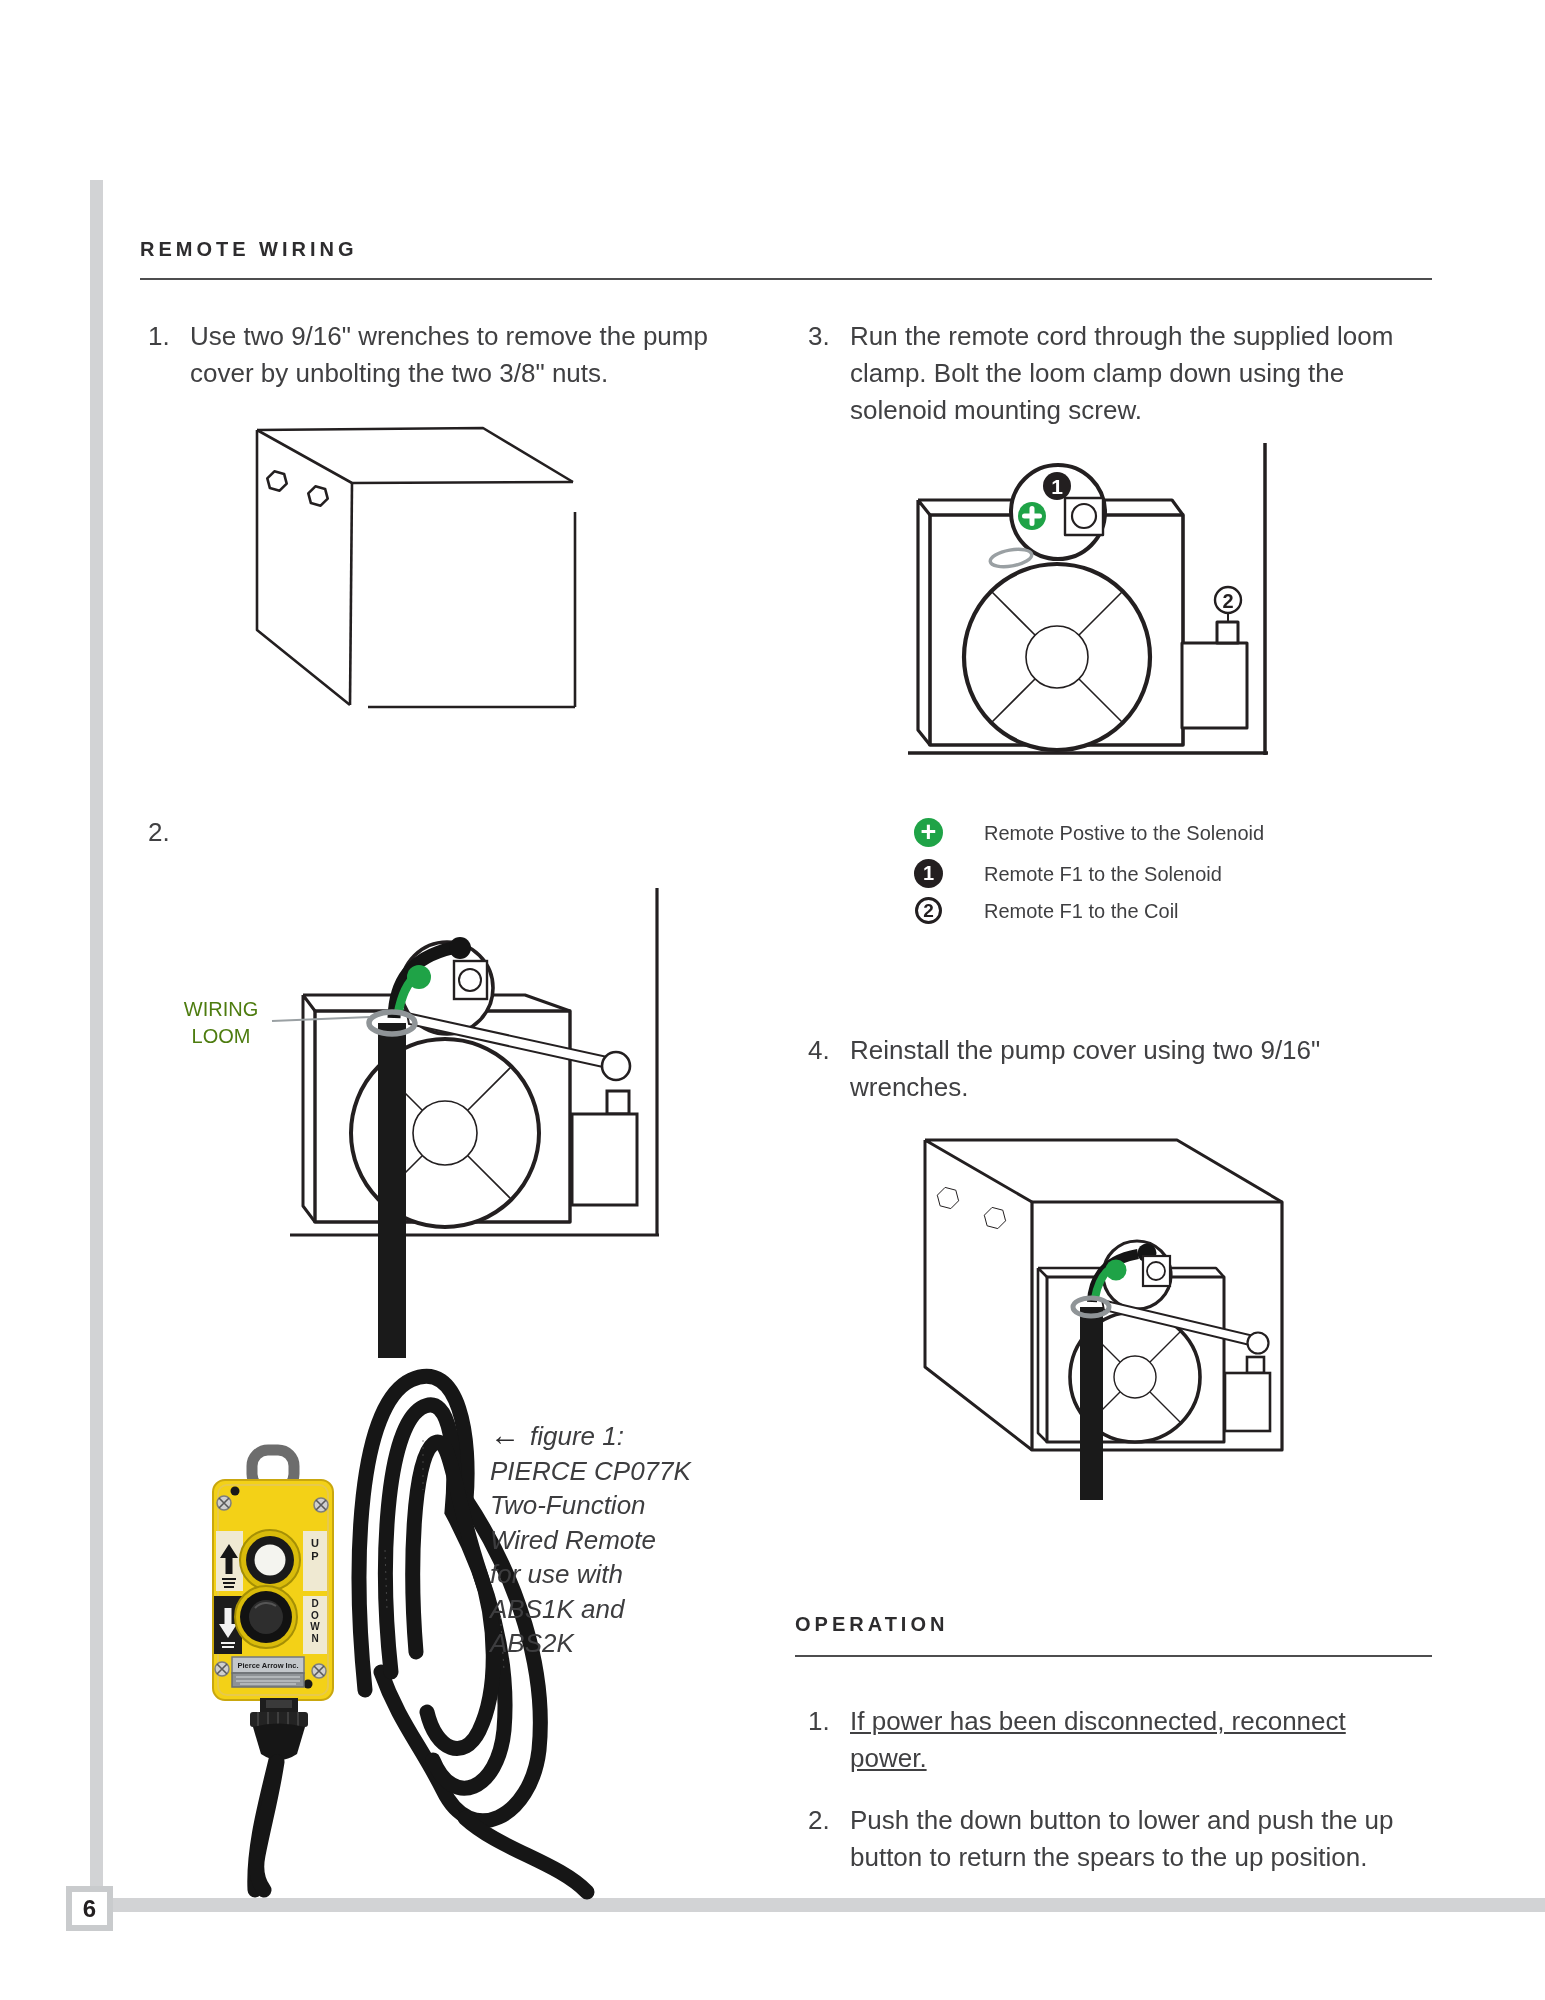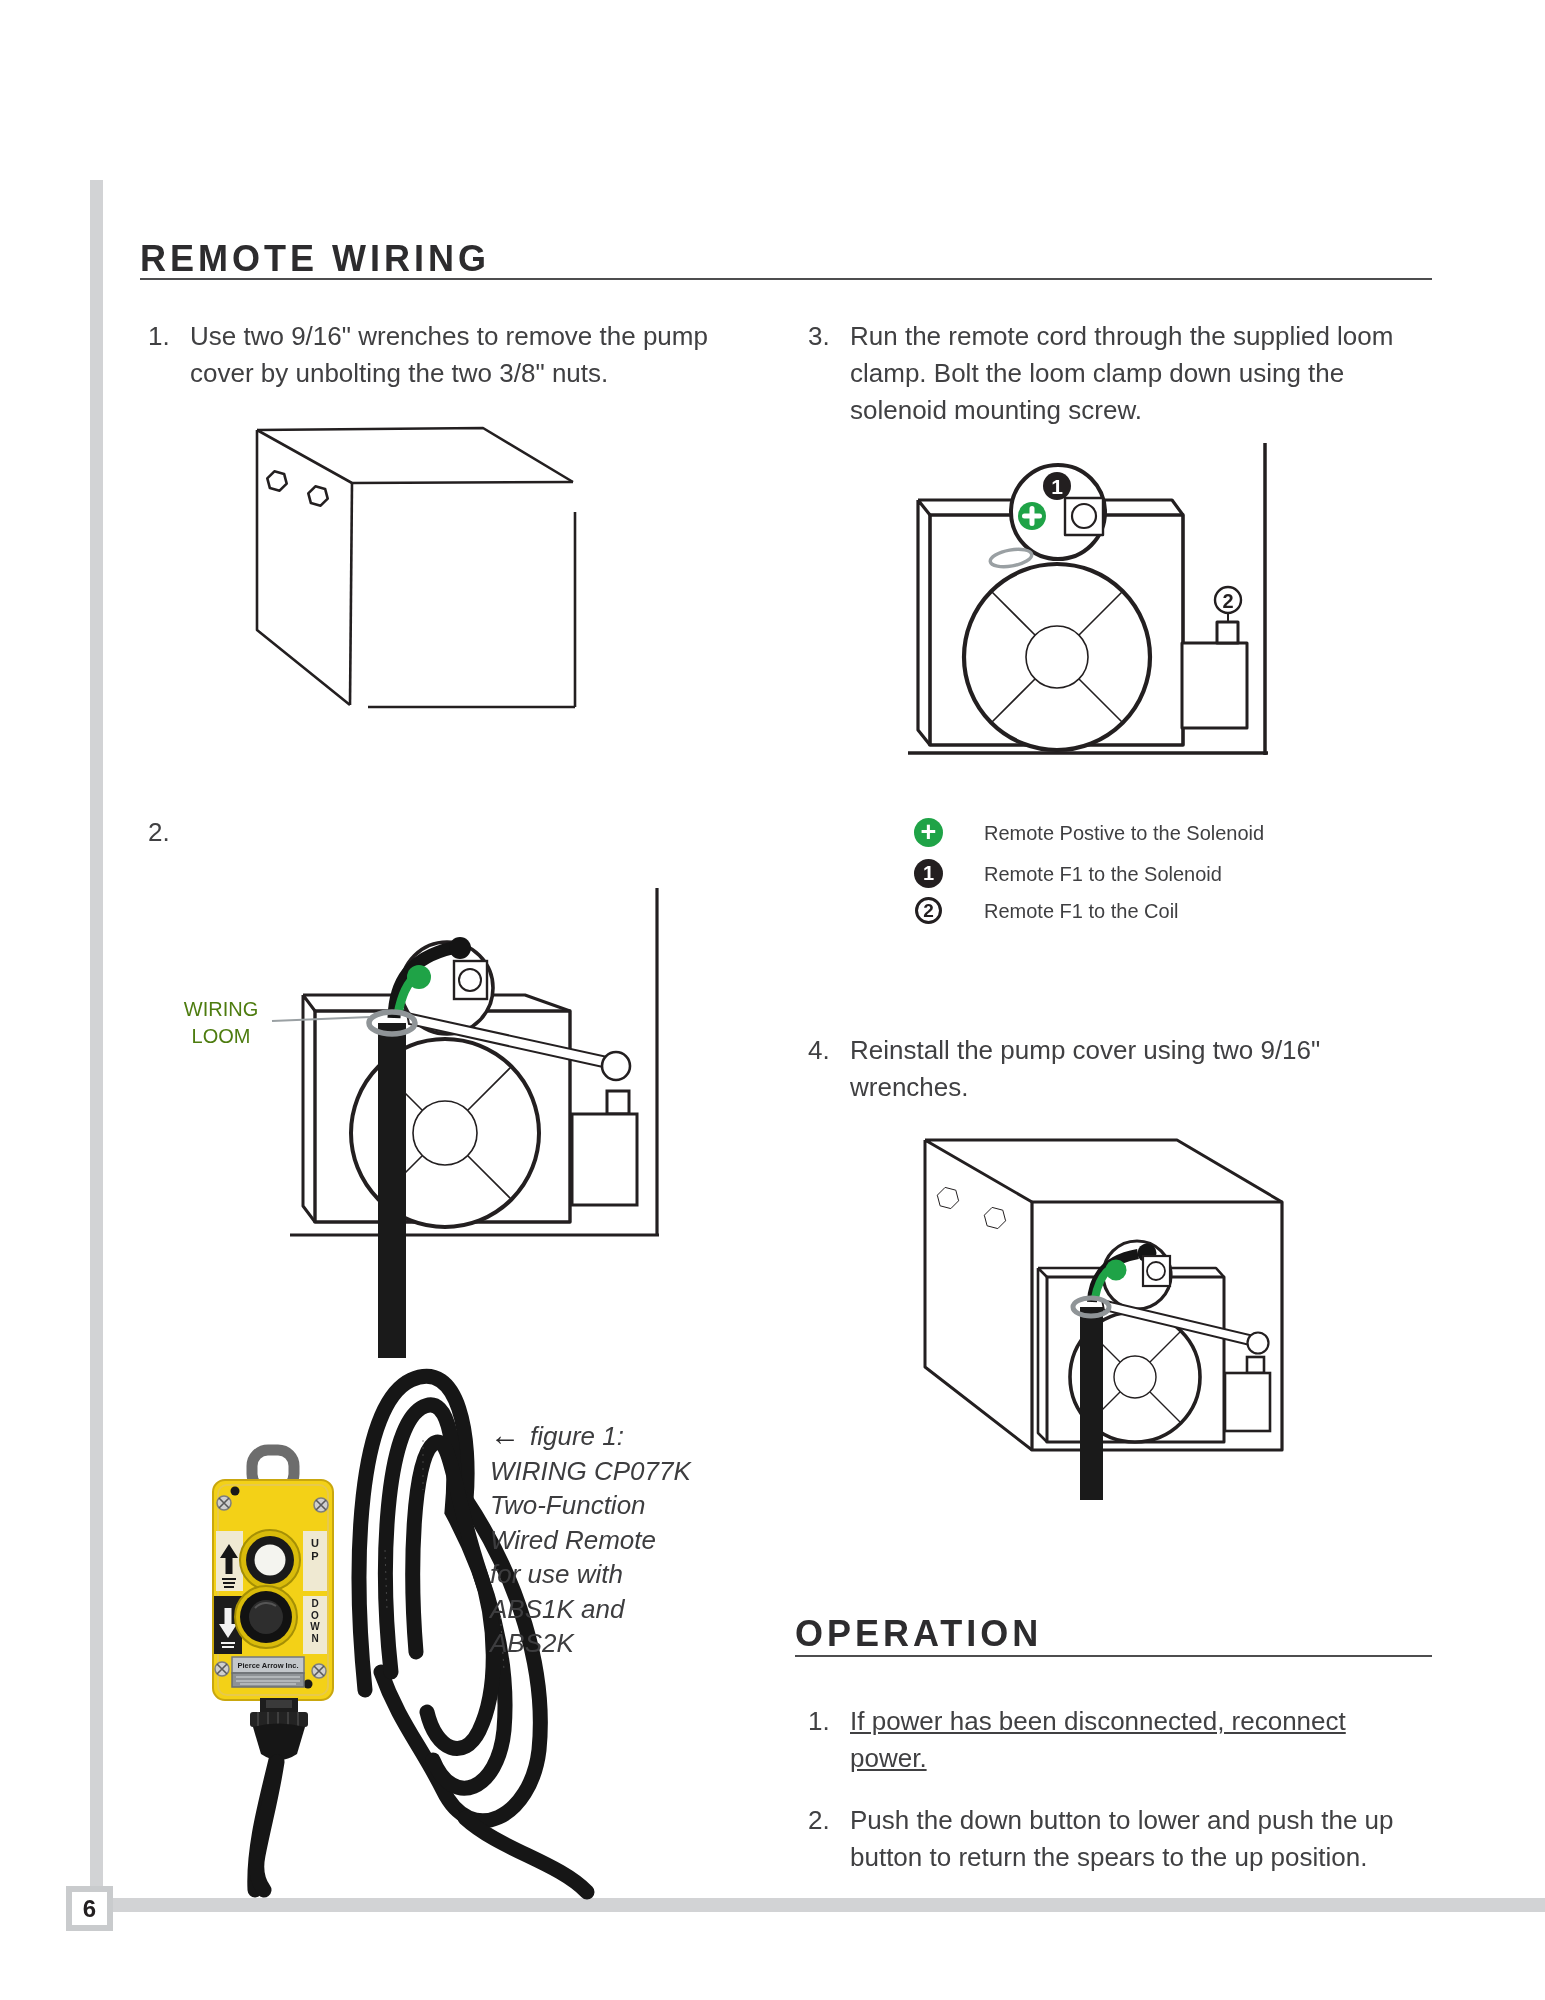--- a/index.html
+++ b/index.html
@@ -11,21 +11,21 @@
               display:flex;align-items:center;justify-content:center;gap:14px;}
   .header-title{font-size:38px;font-weight:bold;letter-spacing:3px;}
   .header-sub{font-size:36px;font-weight:bold;font-style:italic;letter-spacing:1px;}
 
   .rail-v{left:90px;top:180px;width:13px;height:1718px;background:#d2d3d5;}
   .rail-h{left:110px;top:1898px;width:1435px;height:14px;background:#d2d3d5;}
   .pagebox{left:66px;top:1886px;width:47px;height:45px;background:#fff;border:6px solid #c9cbcd;
            box-sizing:border-box;display:flex;align-items:center;justify-content:center;
            font-weight:bold;font-size:24px;color:#231f20;}
 
-  .h2{font-size:36px;font-weight:bold;letter-spacing:4px;color:#2d2c2e;}
+  .h2{font-size:20px;font-weight:bold;letter-spacing:4px;color:#2d2c2e;}
   .rule{height:2px;background:#4d4d4f;}
 
   .step-num{font-size:26px;line-height:37px;color:#404042;}
   .step-text{font-size:26px;line-height:37px;color:#404042;margin:0;}
   .note{font-style:italic;display:block;}
   .note:empty{display:none;}
 
   .legend-badge{border-radius:50%;display:flex;align-items:center;justify-content:center;
                 font-weight:bold;box-sizing:border-box;}
   .badge-green{width:29px;height:29px;background:#1fa347;color:#fff;font-size:27px;}
@@ -276,21 +276,21 @@
   <div class="abs vert up-strip">U
 P</div>
   <div class="abs vert down-strip">D
 O
 W
 N</div>
   <div class="abs brand-strip">Pierce Arrow Inc.</div>
 
   <div class="abs caption" style="left:490px;top:1418px;width:220px;">
     <div><span class="arrow">←</span><span>figure 1:</span></div>
-    <div>WIRING CP077K</div>
+    <div>PIERCE CP077K</div>
     <div>Two-Function</div>
     <div>Wired Remote</div>
     <div>for use with</div>
     <div>ABS1K and</div>
     <div>ABS2K</div>
   </div>
 
   <div class="abs h2" style="left:795px;top:1613px;">OPERATION</div>
   <div class="abs rule" style="left:795px;top:1655px;width:637px;"></div>
 

